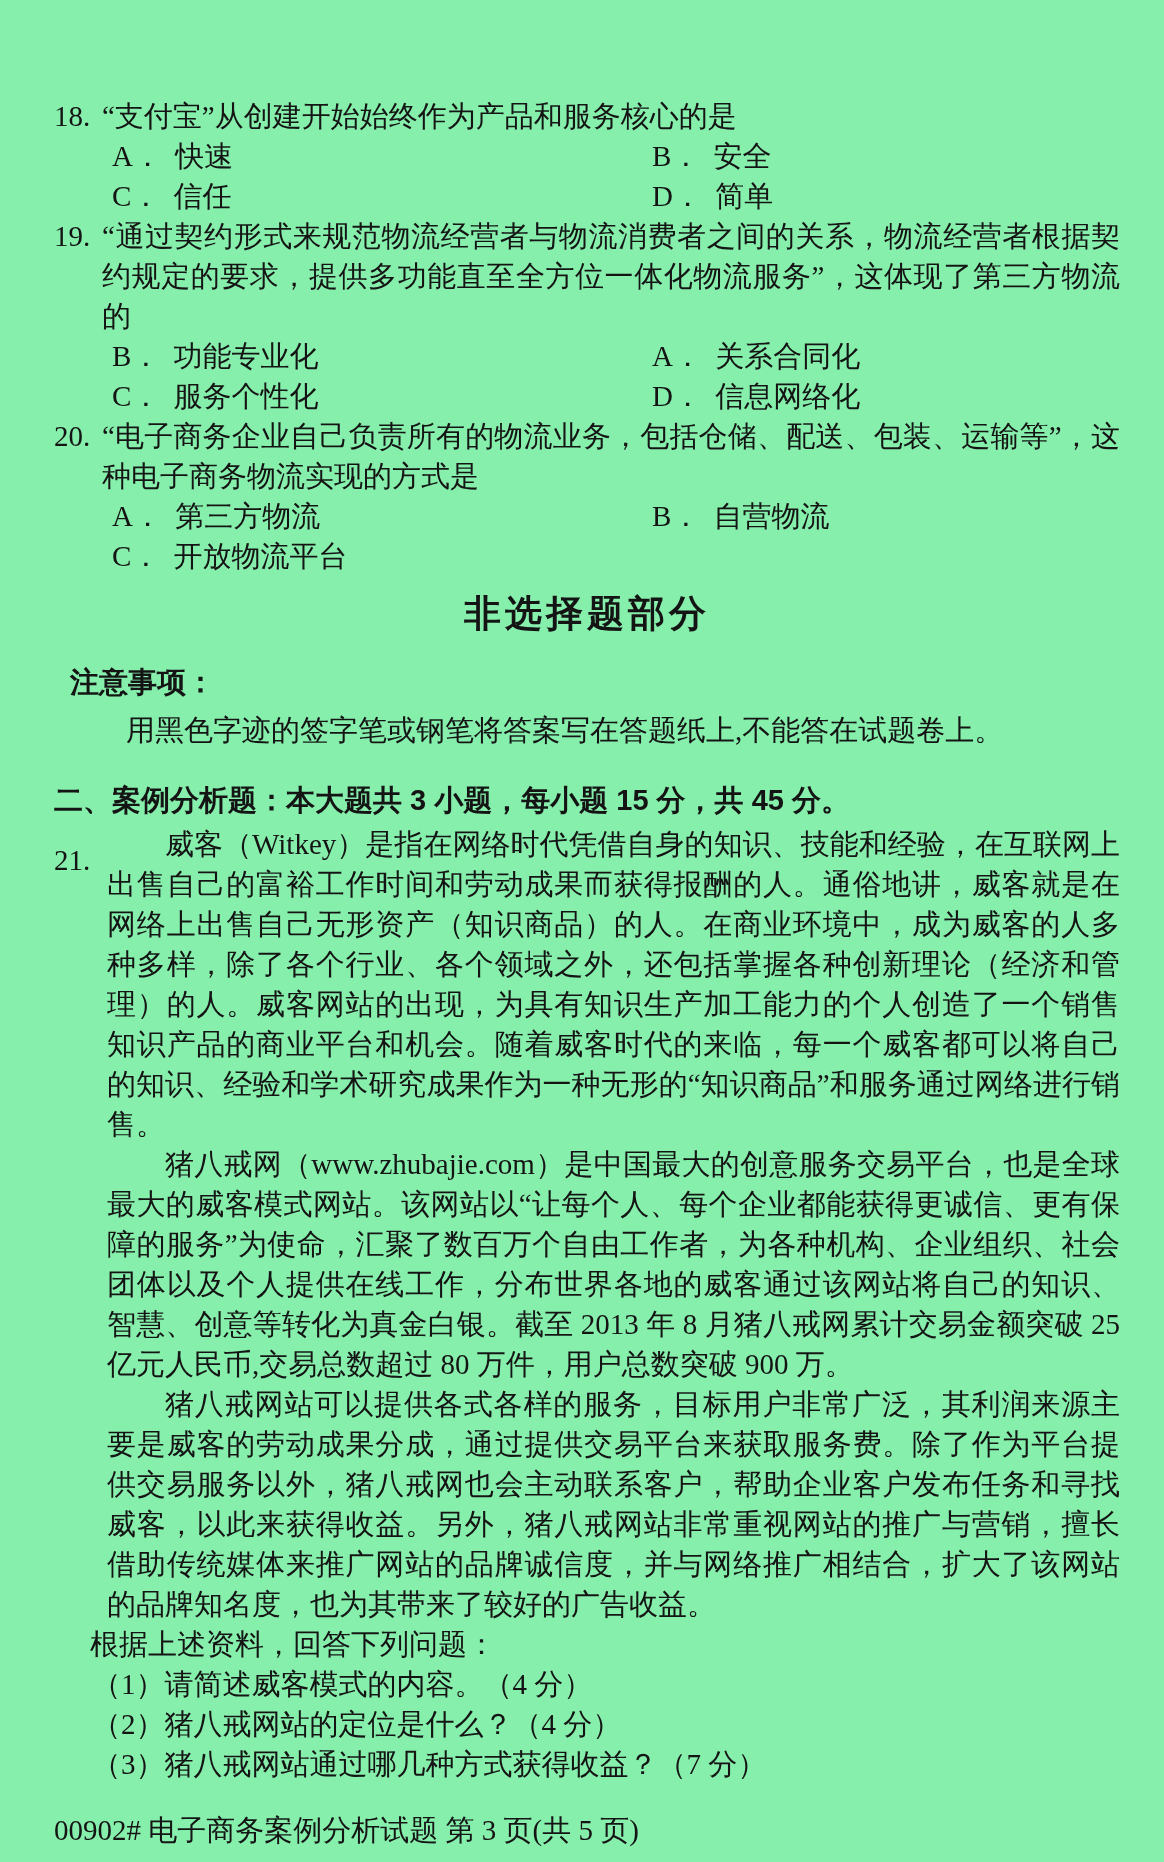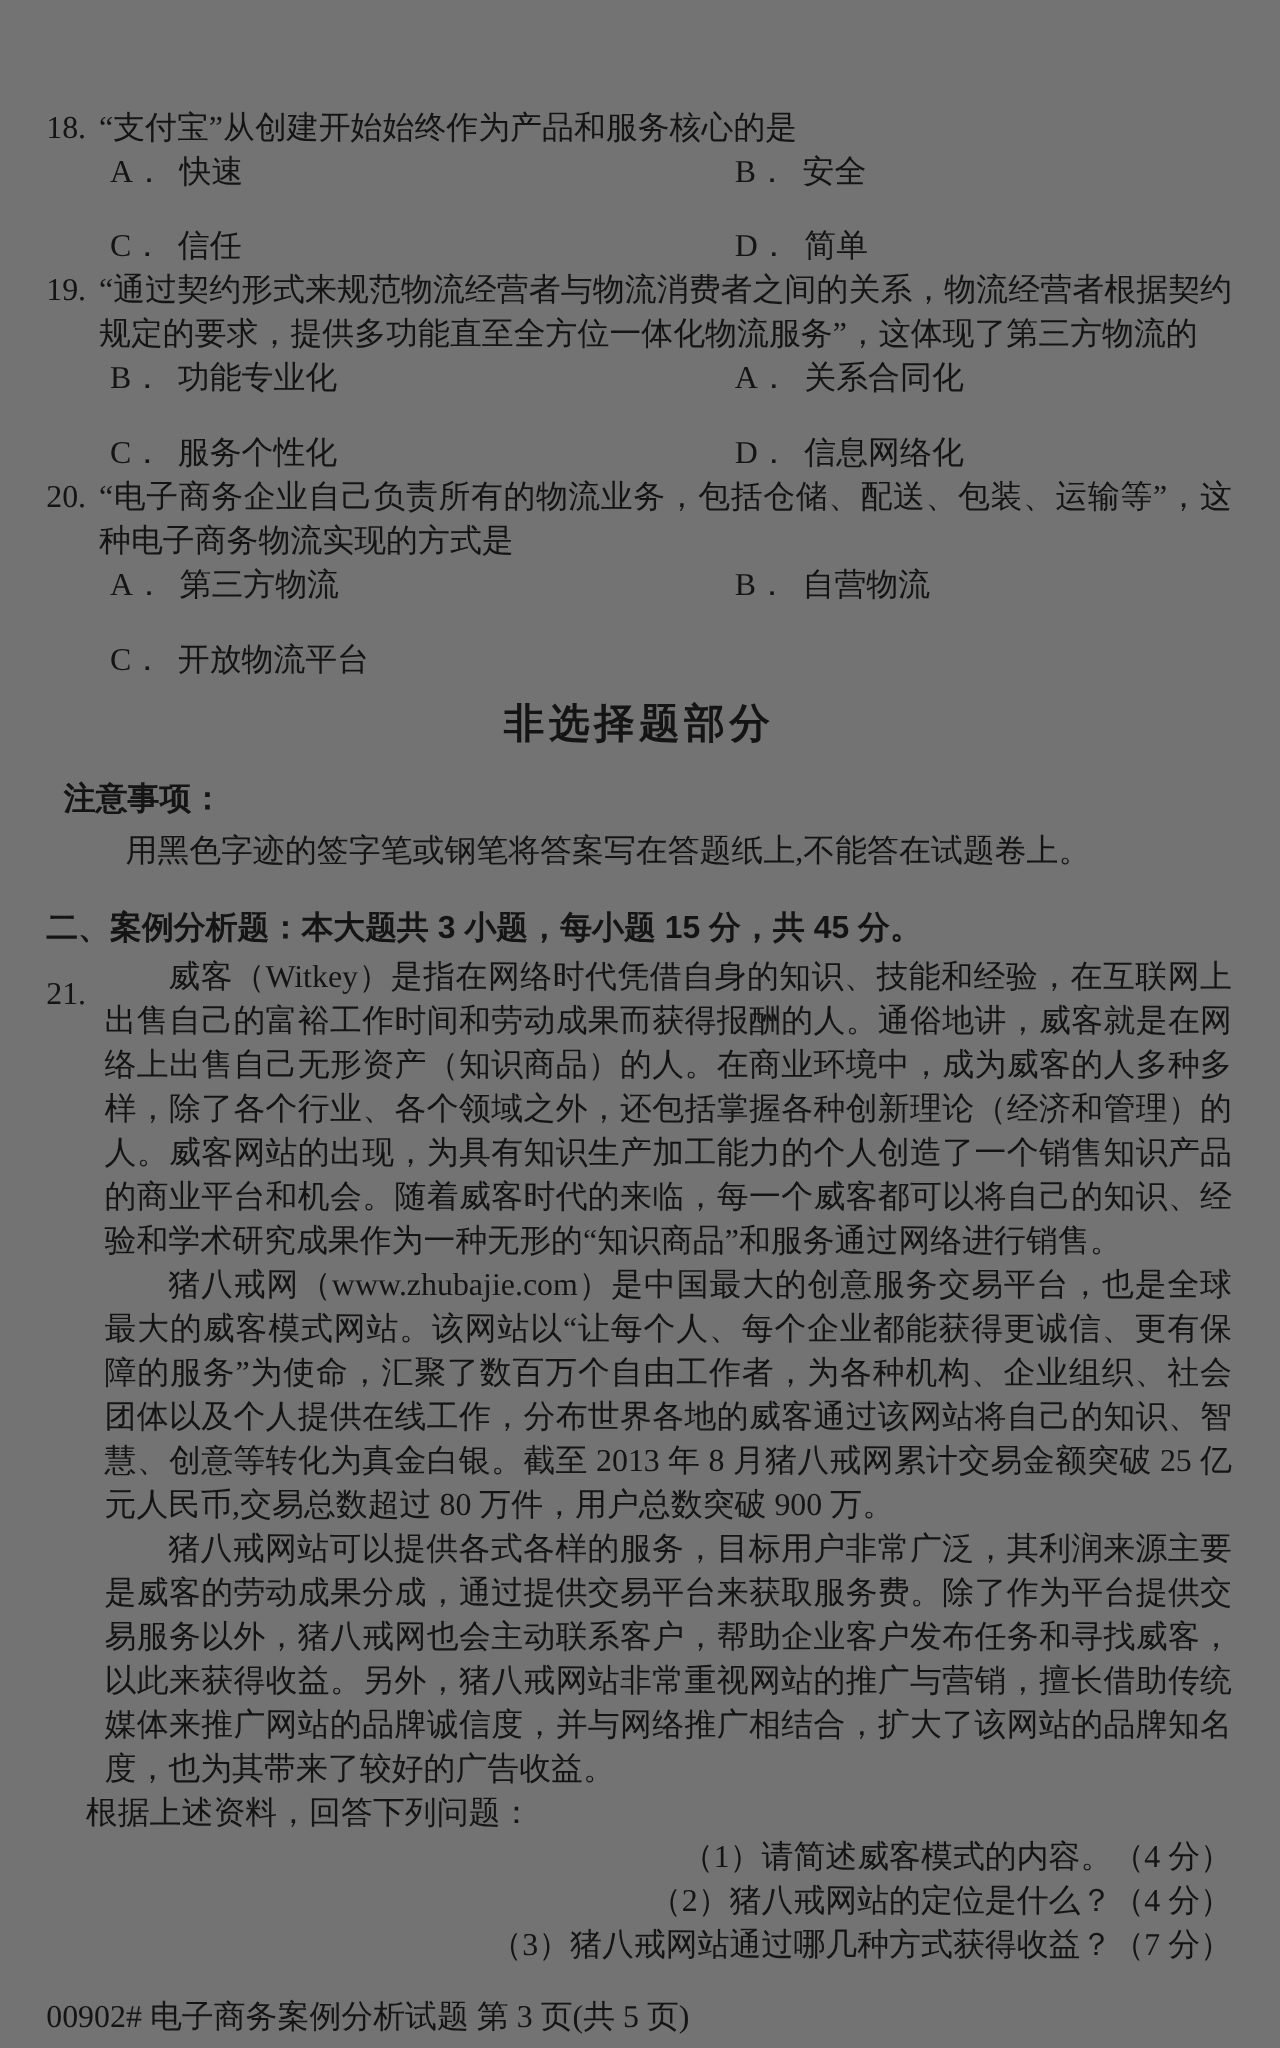--- a/index.html
+++ b/index.html
@@ -5,47 +5,46 @@
   html, body {
     margin: 0;
     padding: 0;
     background: #ffffff;
   }
   .page {
     position: relative;
     width: 1164px;
     height: 1862px;
     margin: 0 auto;
-    background: #737373;
+    background: #86efac;
     color: #141414;
     font-family: "Liberation Serif", "DejaVu Serif", serif;
     font-size: 29px;
     line-height: 40px;
     box-sizing: border-box;
-    padding: 96px 44px 0 42px;
+    padding: 96px 44px 0 54px;
     overflow: hidden;
     text-align: left;
   }
 
   
   .question { margin: 0; }
   .q-stem-row { display: flex; }
   .q-num {
     flex: 0 0 48px;
     white-space: nowrap;
   }
   .q-stem {
     flex: 1;
     text-align: justify;
   }
   .options {
     margin-left: 58px;
     display: grid;
     grid-template-columns: 540px auto;
-    gap: 28px;
   }
   .option { white-space: nowrap; }
   .opt-label { margin-right: 6px; }
 
   
   .section-heading {
     text-align: center;
     font-family: "Liberation Sans", "DejaVu Sans", sans-serif;
     font-weight: 700;
     font-size: 37px;
@@ -78,21 +77,21 @@
     margin-top: 4px;
   }
   .case-num { flex: 0 0 53px; margin-top: 16px; }
   .case-paras { flex: 1; }
   .case-paras p {
     margin: 0;
     text-indent: 2em;
     text-align: justify;
   }
   .case-prompt { margin-left: 36px; }
-  .subq { margin-left: 38px; text-align: right; }
+  .subq { margin-left: 38px; }
 
   
   .page-footer {
     text-align: left;
     margin-top: 26px;
   }
 </style>
 </head>
 <body>
 

